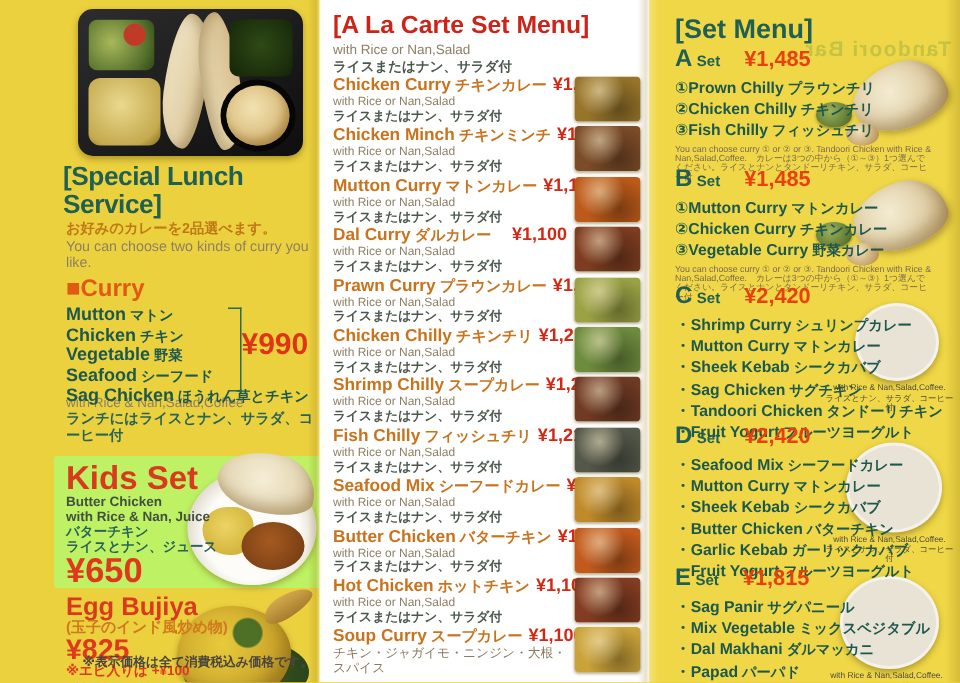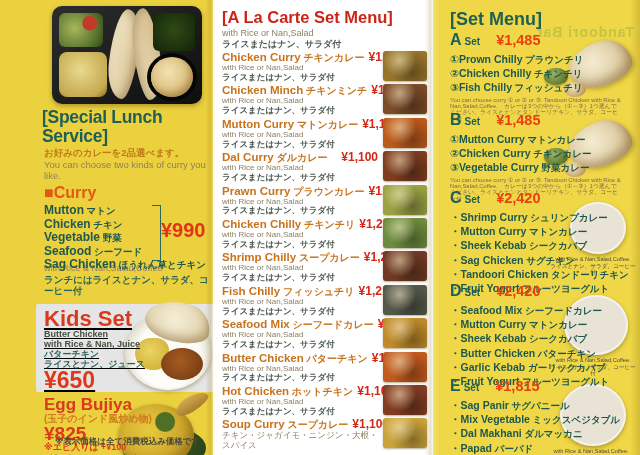--- a/index.html
+++ b/index.html
@@ -53,21 +53,21 @@
   .lunch-item{line-height:11.6px;white-space:nowrap;}
   .li-en{font-size:12px;font-weight:bold;color:#1d584e;}
   .li-jp{font-size:9.5px;font-weight:bold;color:#1d584e;}
   .curry-bracket{position:absolute;left:108px;top:2px;width:8px;height:54px;
     border-top:1.5px solid #2a6a5c;border-right:1.5px solid #2a6a5c;border-bottom:1.5px solid #2a6a5c;}
   .curry-price{position:absolute;left:117px;top:16px;font-size:20px;font-weight:bold;color:#e03418;}
   .lunch-inc-en{margin-left:44px;font-size:9px;color:#8d7f63;line-height:11px;margin-top:2px;}
   .lunch-inc-jp{margin-left:44px;font-size:9.5px;font-weight:bold;color:#2a6458;line-height:11px;}
 
   .kids-panel{position:relative;margin:8px 0 0 36px;width:179px;height:88px;
-    background:#e5e5e5;border-radius:2px;padding:4px 0 0 8px;box-sizing:border-box;text-decoration:underline;}
+    background:#bef264;border-radius:2px;padding:4px 0 0 8px;box-sizing:border-box;}
   .kids-title{font-size:22px;font-weight:bold;color:#d93a1f;line-height:21px;position:relative;z-index:2;}
   .kids-line-en,.kids-line-jp{font-size:9px;font-weight:bold;line-height:10px;white-space:nowrap;position:relative;z-index:2;}
   .kids-line-en{color:#44503f;} .kids-line-jp{color:#2a6458;}
   .kids-price{font-size:23px;font-weight:bold;color:#e0381c;line-height:23px;position:relative;z-index:2;}
   .kids-photo{position:absolute;right:-2px;top:0px;width:98px;height:88px;z-index:1;}
   .kids-photo .kp-plate{left:6px;top:10px;width:86px;height:76px;border-radius:50%;
     background:radial-gradient(circle at 50% 55%,#fdfcf8 52%,#e2ddd0 72%,#c6c0b0);
     box-shadow:0 2px 4px rgba(100,80,10,.4);}
   .kids-photo .kp-rice{left:16px;top:34px;width:34px;height:32px;border-radius:50% 40% 45% 55%;
     background:radial-gradient(circle at 45% 40%,#ecd463,#c9a92e);}

